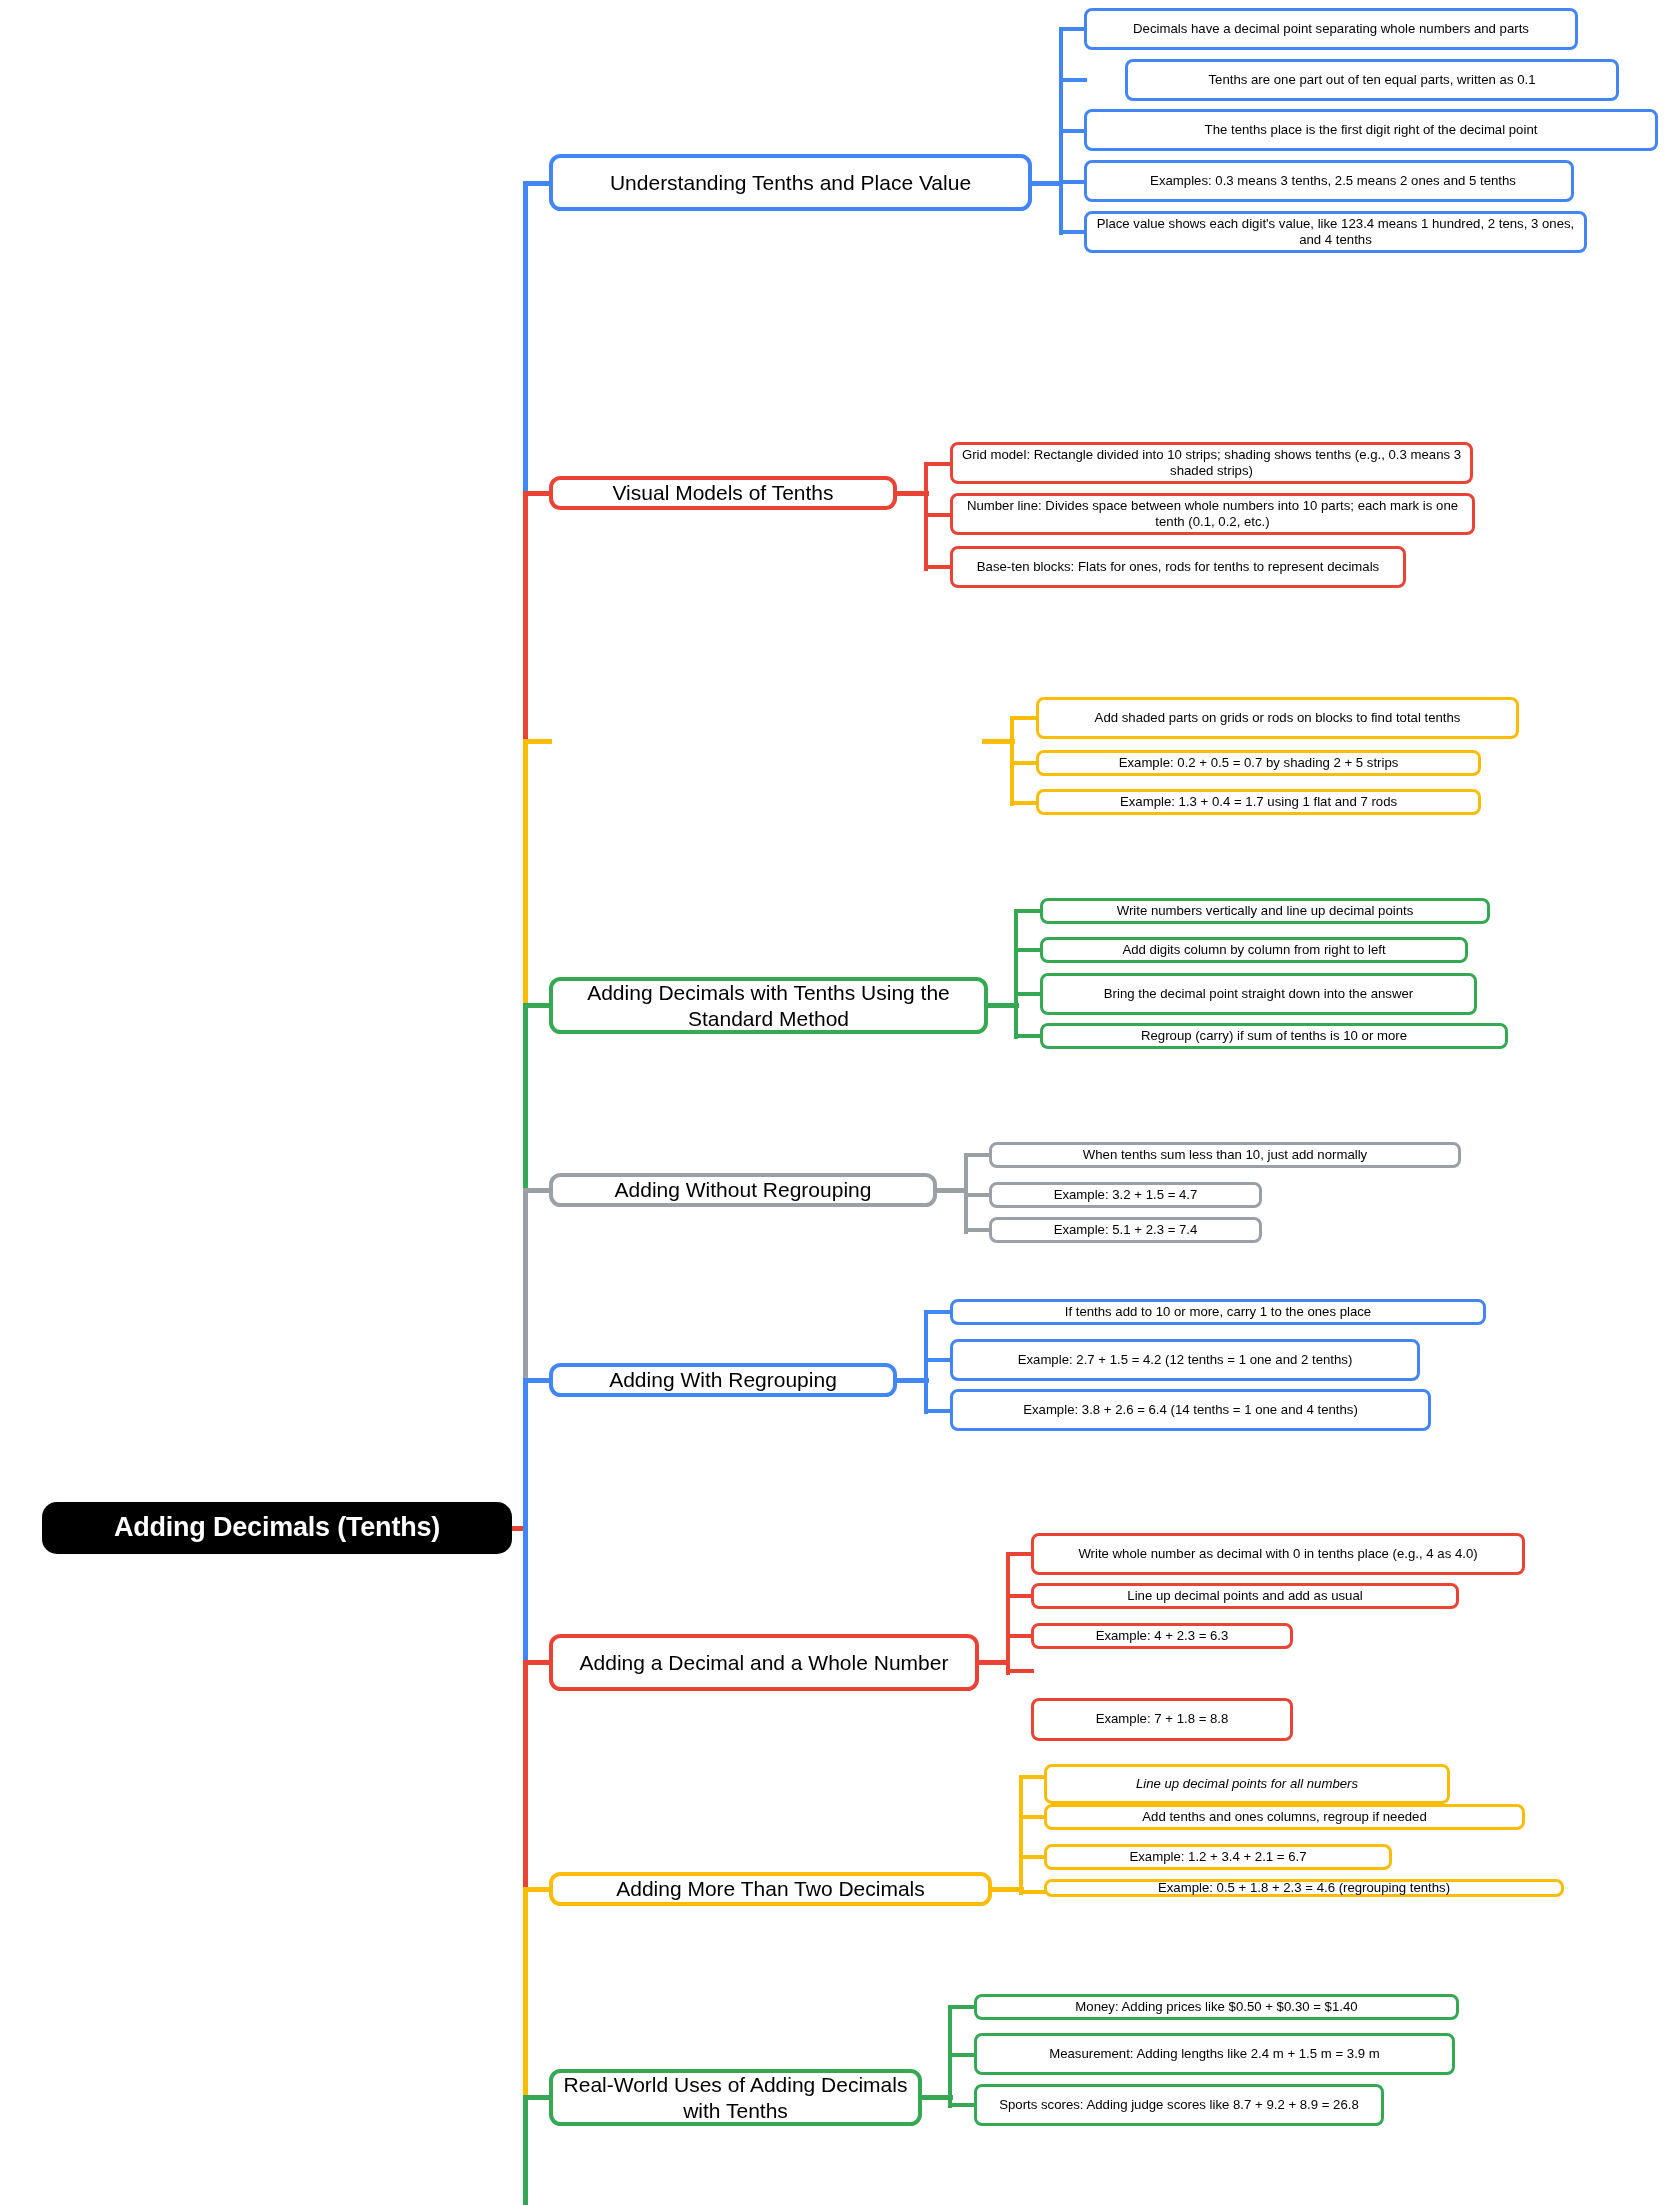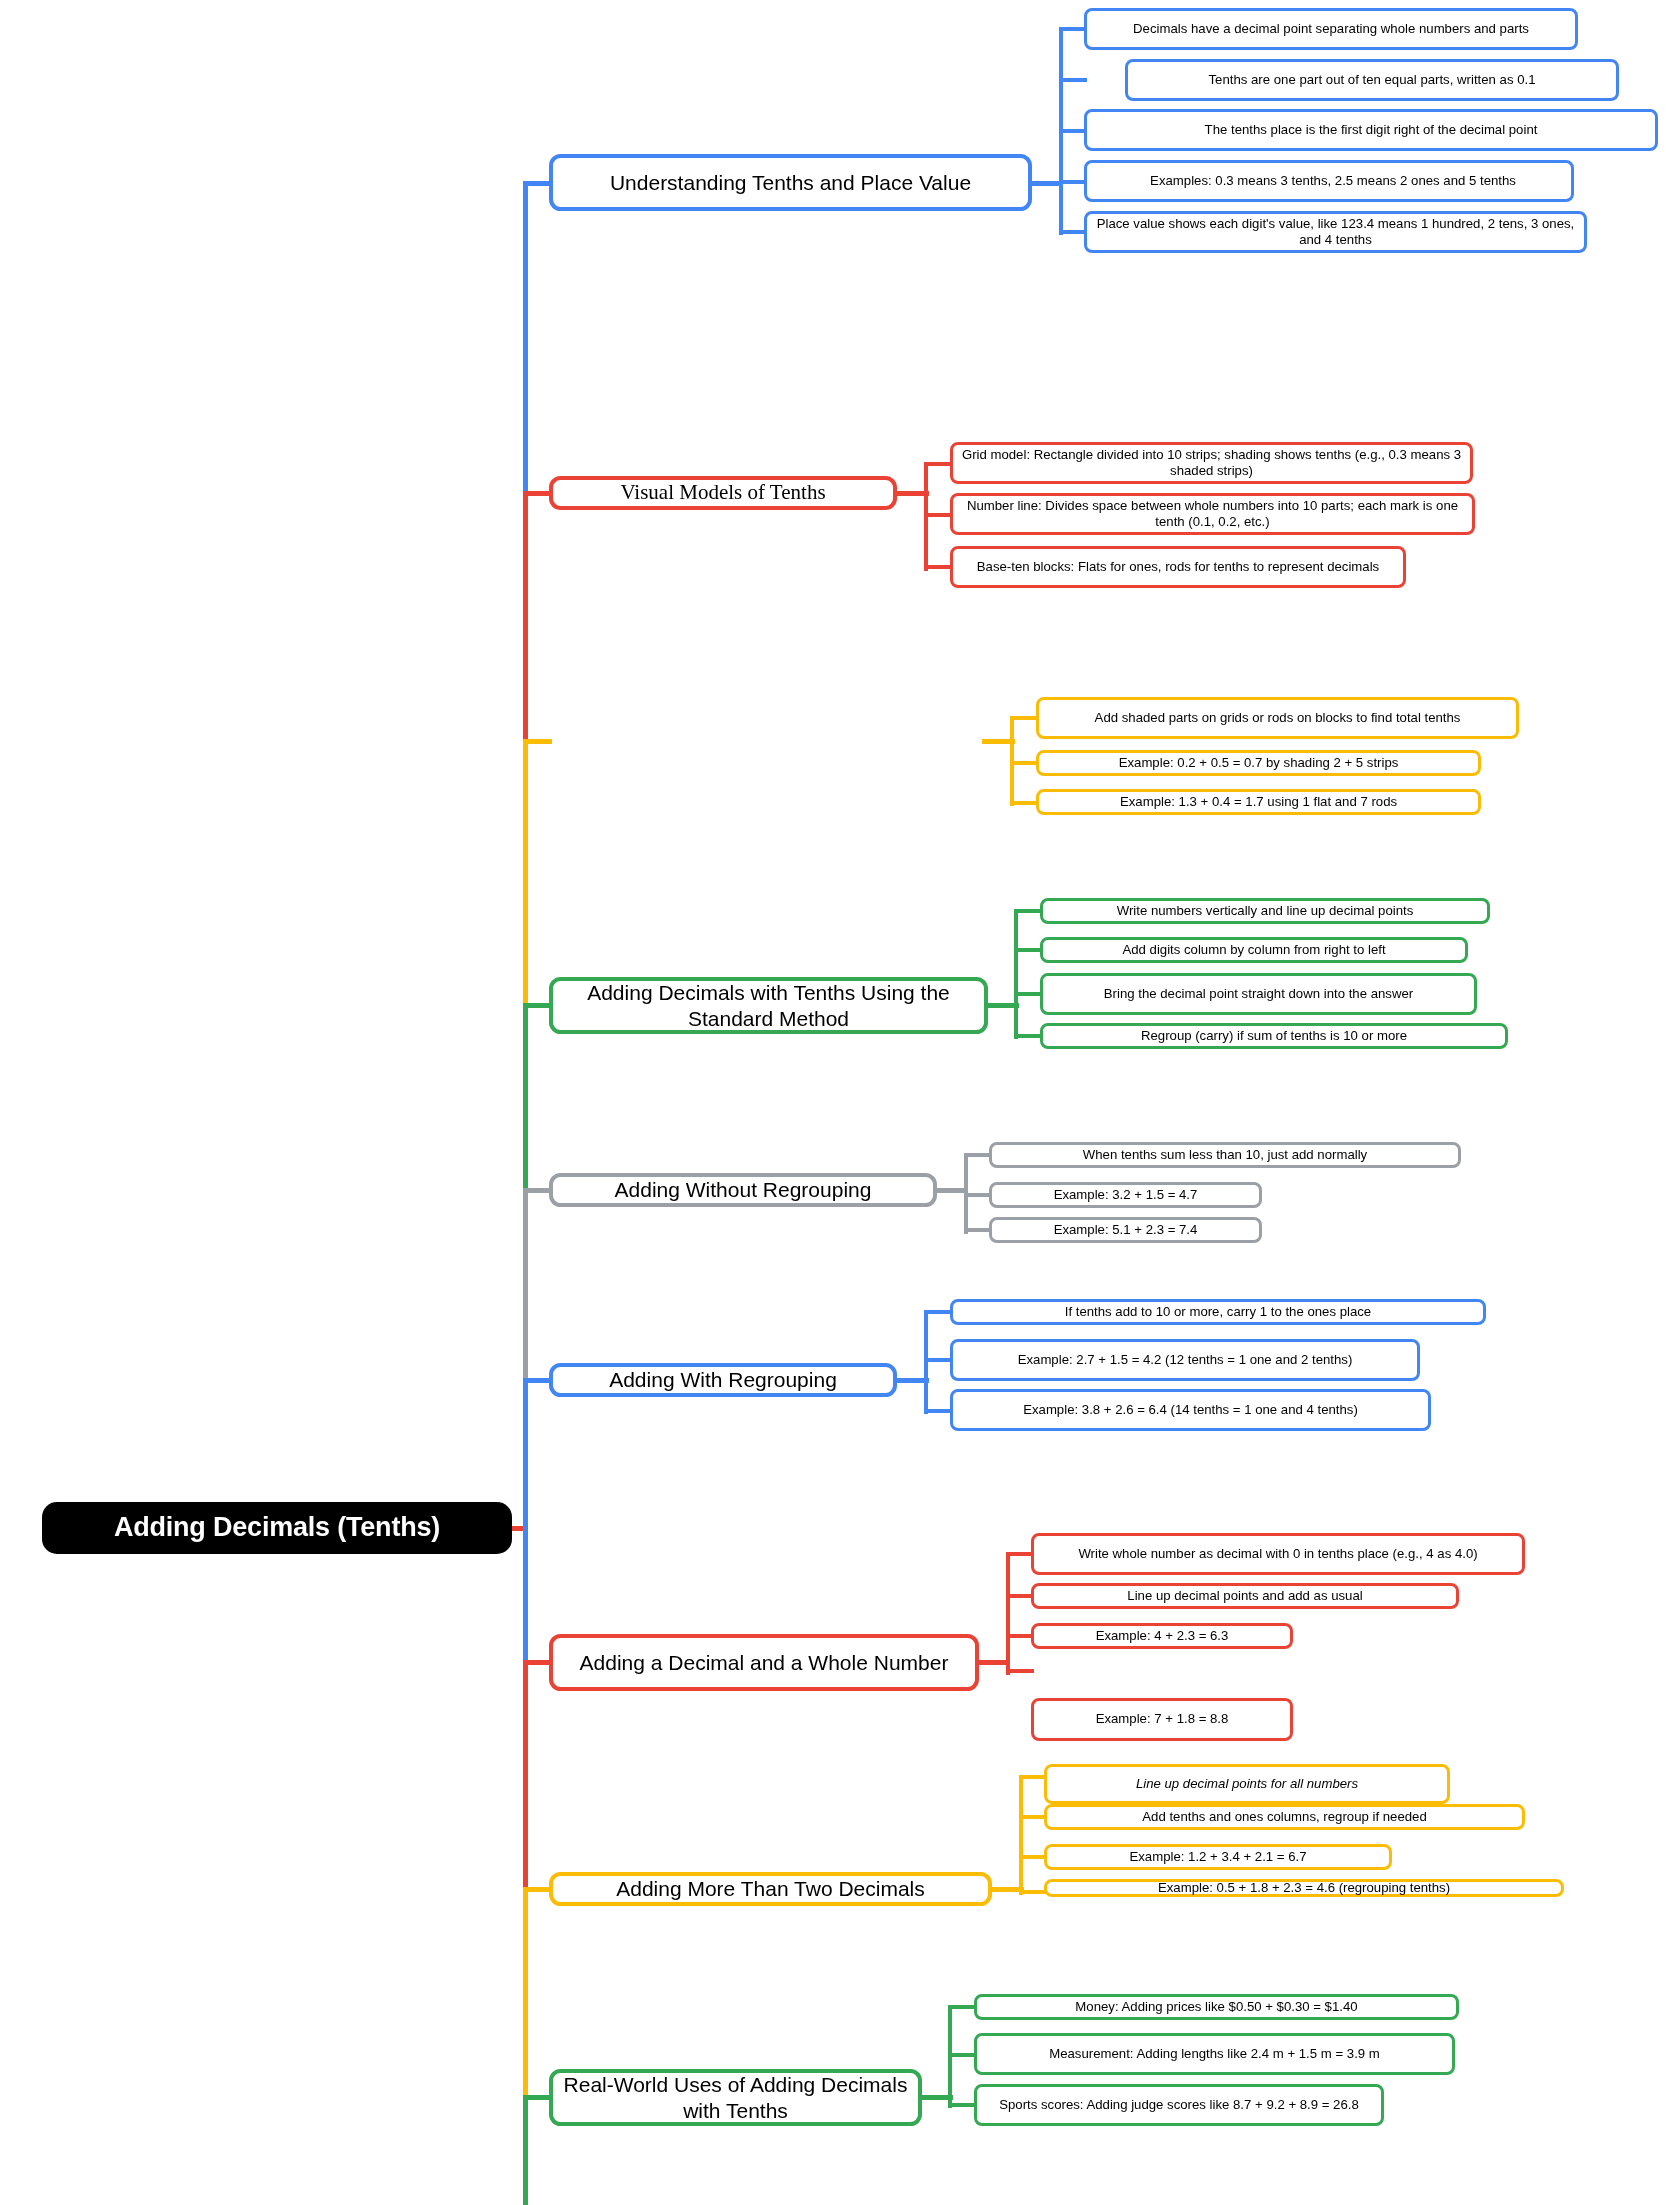--- a/index.html
+++ b/index.html
@@ -90,21 +90,21 @@
     <div class="conn h2" style="background: rgb(66, 133, 244); left: 1059px; top: 78px; width: 28px; height: 3.5px;"></div>
     <div class="l2-node" style="border-color: rgb(66, 133, 244); left: 1084px; top: 59px; width: 494px; height: 42px; margin-left: 41px;">Tenths are one part out of ten equal parts, written as 0.1</div>
     <div class="conn h2" style="background: rgb(66, 133, 244); left: 1059px; top: 129px; width: 28px; height: 3.5px;"></div>
     <div class="l2-node" style="border-color: rgb(66, 133, 244); left: 1084px; top: 109px; width: 574px; height: 42px;">The tenths place is the first digit right of the decimal point</div>
     <div class="conn h2" style="background: rgb(66, 133, 244); left: 1059px; top: 180px; width: 28px; height: 3.5px;"></div>
     <div class="l2-node" style="border-color: rgb(66, 133, 244); left: 1084px; top: 160px; width: 490px; height: 42px; padding-left: 15px;">Examples: 0.3 means 3 tenths, 2.5 means 2 ones and 5 tenths</div>
     <div class="conn h2" style="background: rgb(66, 133, 244); left: 1059px; top: 230px; width: 28px; height: 3.5px;"></div>
     <div class="l2-node" style="border-color: rgb(66, 133, 244); left: 1084px; top: 211px; width: 503px; height: 42px;">Place value shows each digit's value, like 123.4 means 1 hundred, 2 tens, 3 ones, and 4 tenths</div>
     <div class="conn v" style="background: rgb(234, 67, 53); left: 523px; top: 494px; width: 4.9px; height: 252px;"></div>
     <div class="conn h" style="background: rgb(234, 67, 53); left: 523px; top: 491px; width: 29px; height: 4.9px;"></div>
-    <div class="l1-node" style="border-color: rgb(234, 67, 53); left: 549px; top: 476px; width: 348px; height: 34px; font-family: Liberation Serif, serif;">Visual Models of Tenths</div>
+    <div class="l1-node" style="border-color: rgb(234, 67, 53); left: 549px; top: 476px; width: 348px; height: 34px;">Visual Models of Tenths</div>
     <div class="conn h" style="background: rgb(234, 67, 53); left: 896px; top: 491px; width: 33px; height: 4.9px;"></div>
     <div class="conn v2" style="background: rgb(234, 67, 53); left: 924px; top: 464px; width: 3.5px; height: 107px;"></div>
     <div class="conn h2" style="background: rgb(234, 67, 53); left: 924px; top: 462px; width: 28px; height: 3.5px;"></div>
     <div class="l2-node" style="border-color: rgb(234, 67, 53); left: 950px; top: 442px; width: 523px; height: 42px;">Grid model: Rectangle divided into 10 strips; shading shows tenths (e.g., 0.3 means 3 shaded strips)</div>
     <div class="conn h2" style="background: rgb(234, 67, 53); left: 924px; top: 513px; width: 28px; height: 3.5px;"></div>
     <div class="l2-node" style="border-color: rgb(234, 67, 53); left: 950px; top: 493px; width: 525px; height: 42px;">Number line: Divides space between whole numbers into 10 parts; each mark is one tenth (0.1, 0.2, etc.)</div>
     <div class="conn h2" style="background: rgb(234, 67, 53); left: 924px; top: 565px; width: 28px; height: 3.5px;"></div>
     <div class="l2-node" style="border-color: rgb(234, 67, 53); left: 950px; top: 546px; width: 456px; height: 42px;">Base-ten blocks: Flats for ones, rods for tenths to represent decimals</div>
     <div class="conn v" style="background: rgb(251, 188, 5); left: 523px; top: 741px; width: 4.9px; height: 269px;"></div>
     <div class="conn h" style="background: rgb(251, 188, 5); left: 523px; top: 739px; width: 29px; height: 4.9px;"></div>

